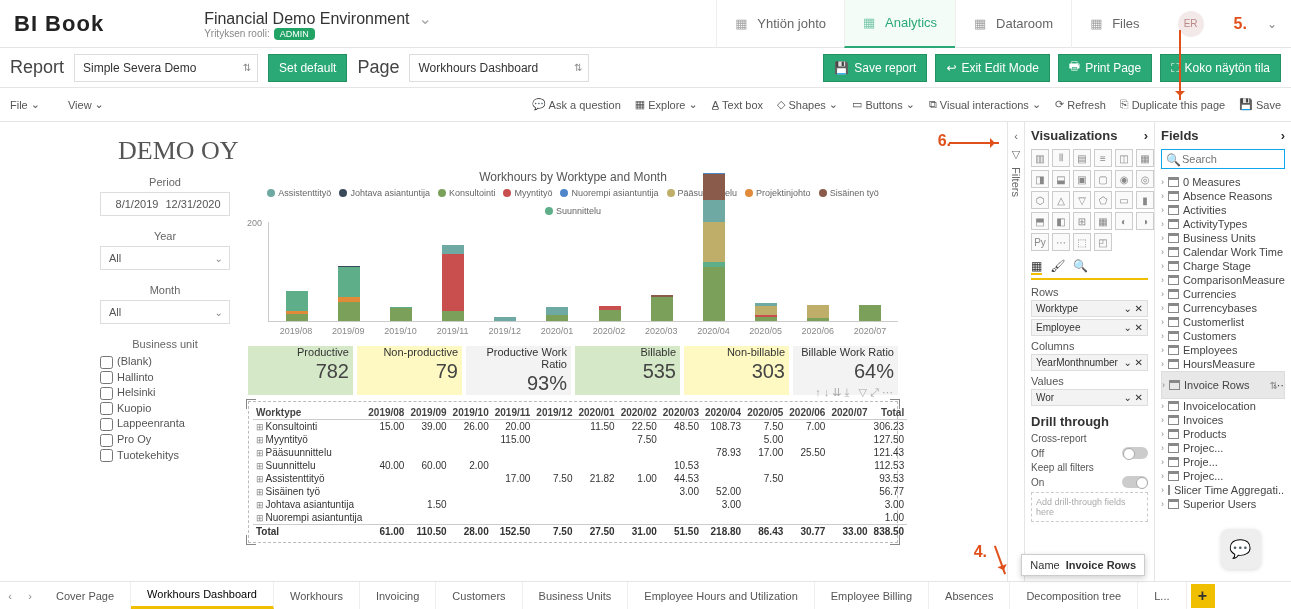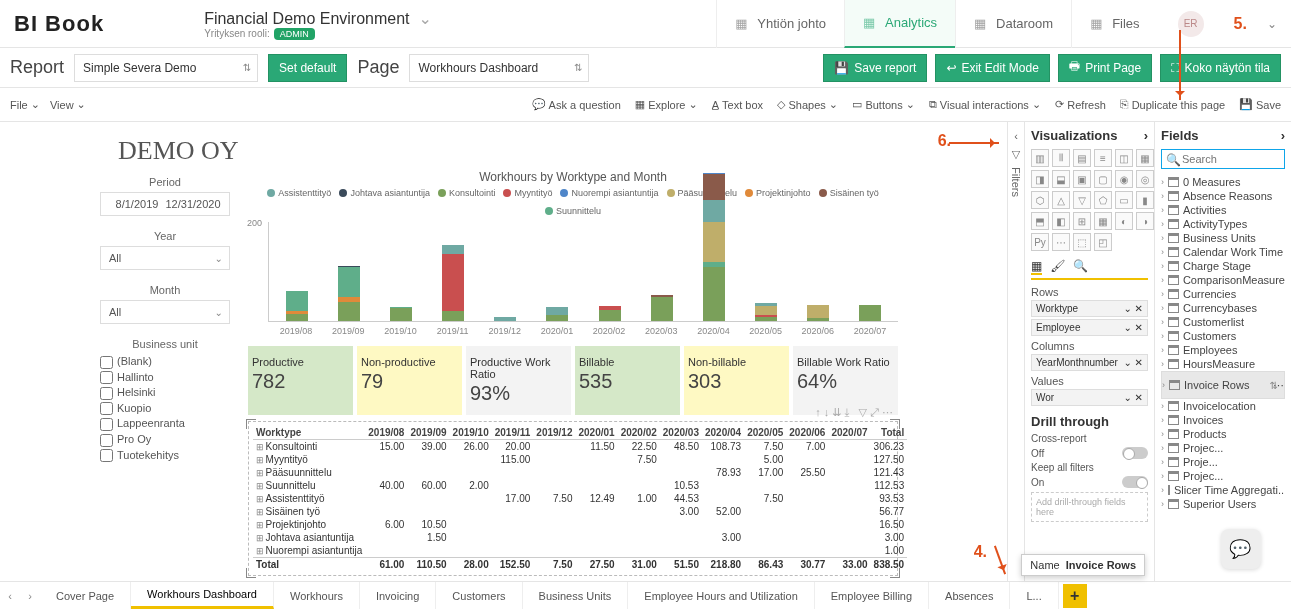--- a/index.html
+++ b/index.html
@@ -20,21 +20,21 @@
 .arrow5:after{content:"";position:absolute;bottom:-1px;left:-4px;border:5px solid transparent;border-top-color:#e0501b}
 .chev{margin-left:20px;color:#888}
 
 .bar2{display:flex;align-items:center;height:40px;border-bottom:1px solid #e5e5e5;padding:0 10px;gap:10px}
 .bar2 .lbl{font-size:18px;color:#444}
 .sel{border:1px solid #ddd;height:28px;padding:0 24px 0 8px;font-size:12px;color:#333;position:relative;background:#fff;display:flex;align-items:center}
 .sel:after{content:"⇅";position:absolute;right:6px;color:#888;font-size:10px}
 .btn-green{background:#2aa876;border:1px solid #239263;color:#fff;height:28px;padding:0 10px;font-size:12px;display:flex;align-items:center;gap:5px;cursor:pointer}
 .bar2 .right{margin-left:auto;display:flex;gap:8px}
 
-.bar3{display:flex;align-items:center;height:34px;border-bottom:1px solid #e5e5e5;padding:0 10px;gap:10px;font-size:11px;color:#555}
+.bar3{display:flex;align-items:center;height:34px;border-bottom:1px solid #e5e5e5;padding:0 10px;gap:28px;font-size:11px;color:#555}
 .bar3 .dd{display:flex;align-items:center;gap:3px;cursor:pointer}
 .bar3 .right{margin-left:auto;display:flex;gap:14px;align-items:center}
 
 .main{display:flex;height:calc(609px - 48px - 40px - 34px - 28px);position:relative}
 .canvas{flex:1;padding:8px 10px 0 8px;overflow:hidden;position:relative}
 .company{font-size:26px;color:#555;margin:6px 0 4px 110px;font-weight:400;font-family:Georgia,serif}
 
 .slicers{position:absolute;left:100px;top:50px;width:130px}
 .slicer{margin-bottom:10px}
 .slicer-hdr{text-align:center;font-size:11px;color:#666;padding:4px 0}
@@ -52,21 +52,21 @@
 .swatch{width:8px;height:8px;border-radius:50%}
 .chart{height:100px;border-left:1px solid #ccc;border-bottom:1px solid #ccc;position:relative;margin:0 0 4px 20px}
 .ylab{position:absolute;left:-22px;font-size:9px;color:#888}
 .bars{display:flex;height:100%;align-items:flex-end;gap:8px;padding:0 6px}
 .barcol{flex:1;display:flex;flex-direction:column;justify-content:flex-end;align-items:center}
 .seg{width:22px}
 .xlabels{display:flex;gap:8px;padding:0 6px;margin-left:20px;font-size:9px;color:#888}
 .xlabels span{flex:1;text-align:center}
 
 .kpis{display:flex;gap:4px;margin:10px 0 6px 240px;width:650px}
-.kpi{flex:1;text-align:left;padding:10px 4px;font-size:11px}
+.kpi{flex:1;text-align:right;padding:0 4px;font-size:11px}
 .kpi .v{font-size:20px;color:#444;margin-top:2px}
 .kpi.green{background:#d5e8c8}
 .kpi.red{background:#fef9c3}
 .kpi.gray{background:#f3f3f3}
 
 .matrix{margin-left:240px;width:650px;font-size:10px;border:1px dashed #bbb;padding:4px;position:relative}
 .mcorner{position:absolute;width:10px;height:10px;border:1px solid #888}
 .mc-tl{top:-3px;left:-3px;border-right:none;border-bottom:none}
 .mc-tr{top:-3px;right:-3px;border-left:none;border-bottom:none}
 .mc-bl{bottom:-3px;left:-3px;border-right:none;border-top:none}
@@ -428,21 +428,21 @@
               <td></td>
               <td>112.53</td>
             </tr>
             <tr>
               <td><span class="exp">⊞</span>Assistenttityö</td>
               <td></td>
               <td></td>
               <td></td>
               <td>17.00</td>
               <td>7.50</td>
-              <td>12.49</td>
+              <td>21.82</td>
               <td>1.00</td>
               <td>44.53</td>
               <td></td>
               <td>7.50</td>
               <td></td>
               <td></td>
               <td>93.53</td>
             </tr>
             <tr>
               <td><span class="exp">⊞</span>Sisäinen työ</td>
@@ -452,36 +452,20 @@
               <td></td>
               <td></td>
               <td></td>
               <td></td>
               <td>3.00</td>
               <td>52.00</td>
               <td></td>
               <td></td>
               <td></td>
               <td>56.77</td>
-            </tr>
-            <tr>
-              <td><span class="exp">⊞</span>Projektinjohto</td>
-              <td>6.00</td>
-              <td>10.50</td>
-              <td></td>
-              <td></td>
-              <td></td>
-              <td></td>
-              <td></td>
-              <td></td>
-              <td></td>
-              <td></td>
-              <td></td>
-              <td></td>
-              <td>16.50</td>
             </tr>
             <tr>
               <td><span class="exp">⊞</span>Johtava asiantuntija</td>
               <td></td>
               <td>1.50</td>
               <td></td>
               <td></td>
               <td></td>
               <td></td>
               <td></td>
@@ -752,17 +736,18 @@
   <div class="tab-nav">›</div>
 <div class="tab">Cover Page</div>
     <div class="tab active">Workhours Dashboard</div>
     <div class="tab">Workhours</div>
     <div class="tab">Invoicing</div>
     <div class="tab">Customers</div>
     <div class="tab">Business Units</div>
     <div class="tab">Employee Hours and Utilization</div>
     <div class="tab">Employee Billing</div>
     <div class="tab">Absences</div>
+    <div class="tab">Decomposition tree</div>
     <div class="tab">L...</div>
     <div class="tab-add">+</div>
   </div>
 
 <div class="chat-bubble">💬</div>
 
 </body></html>

